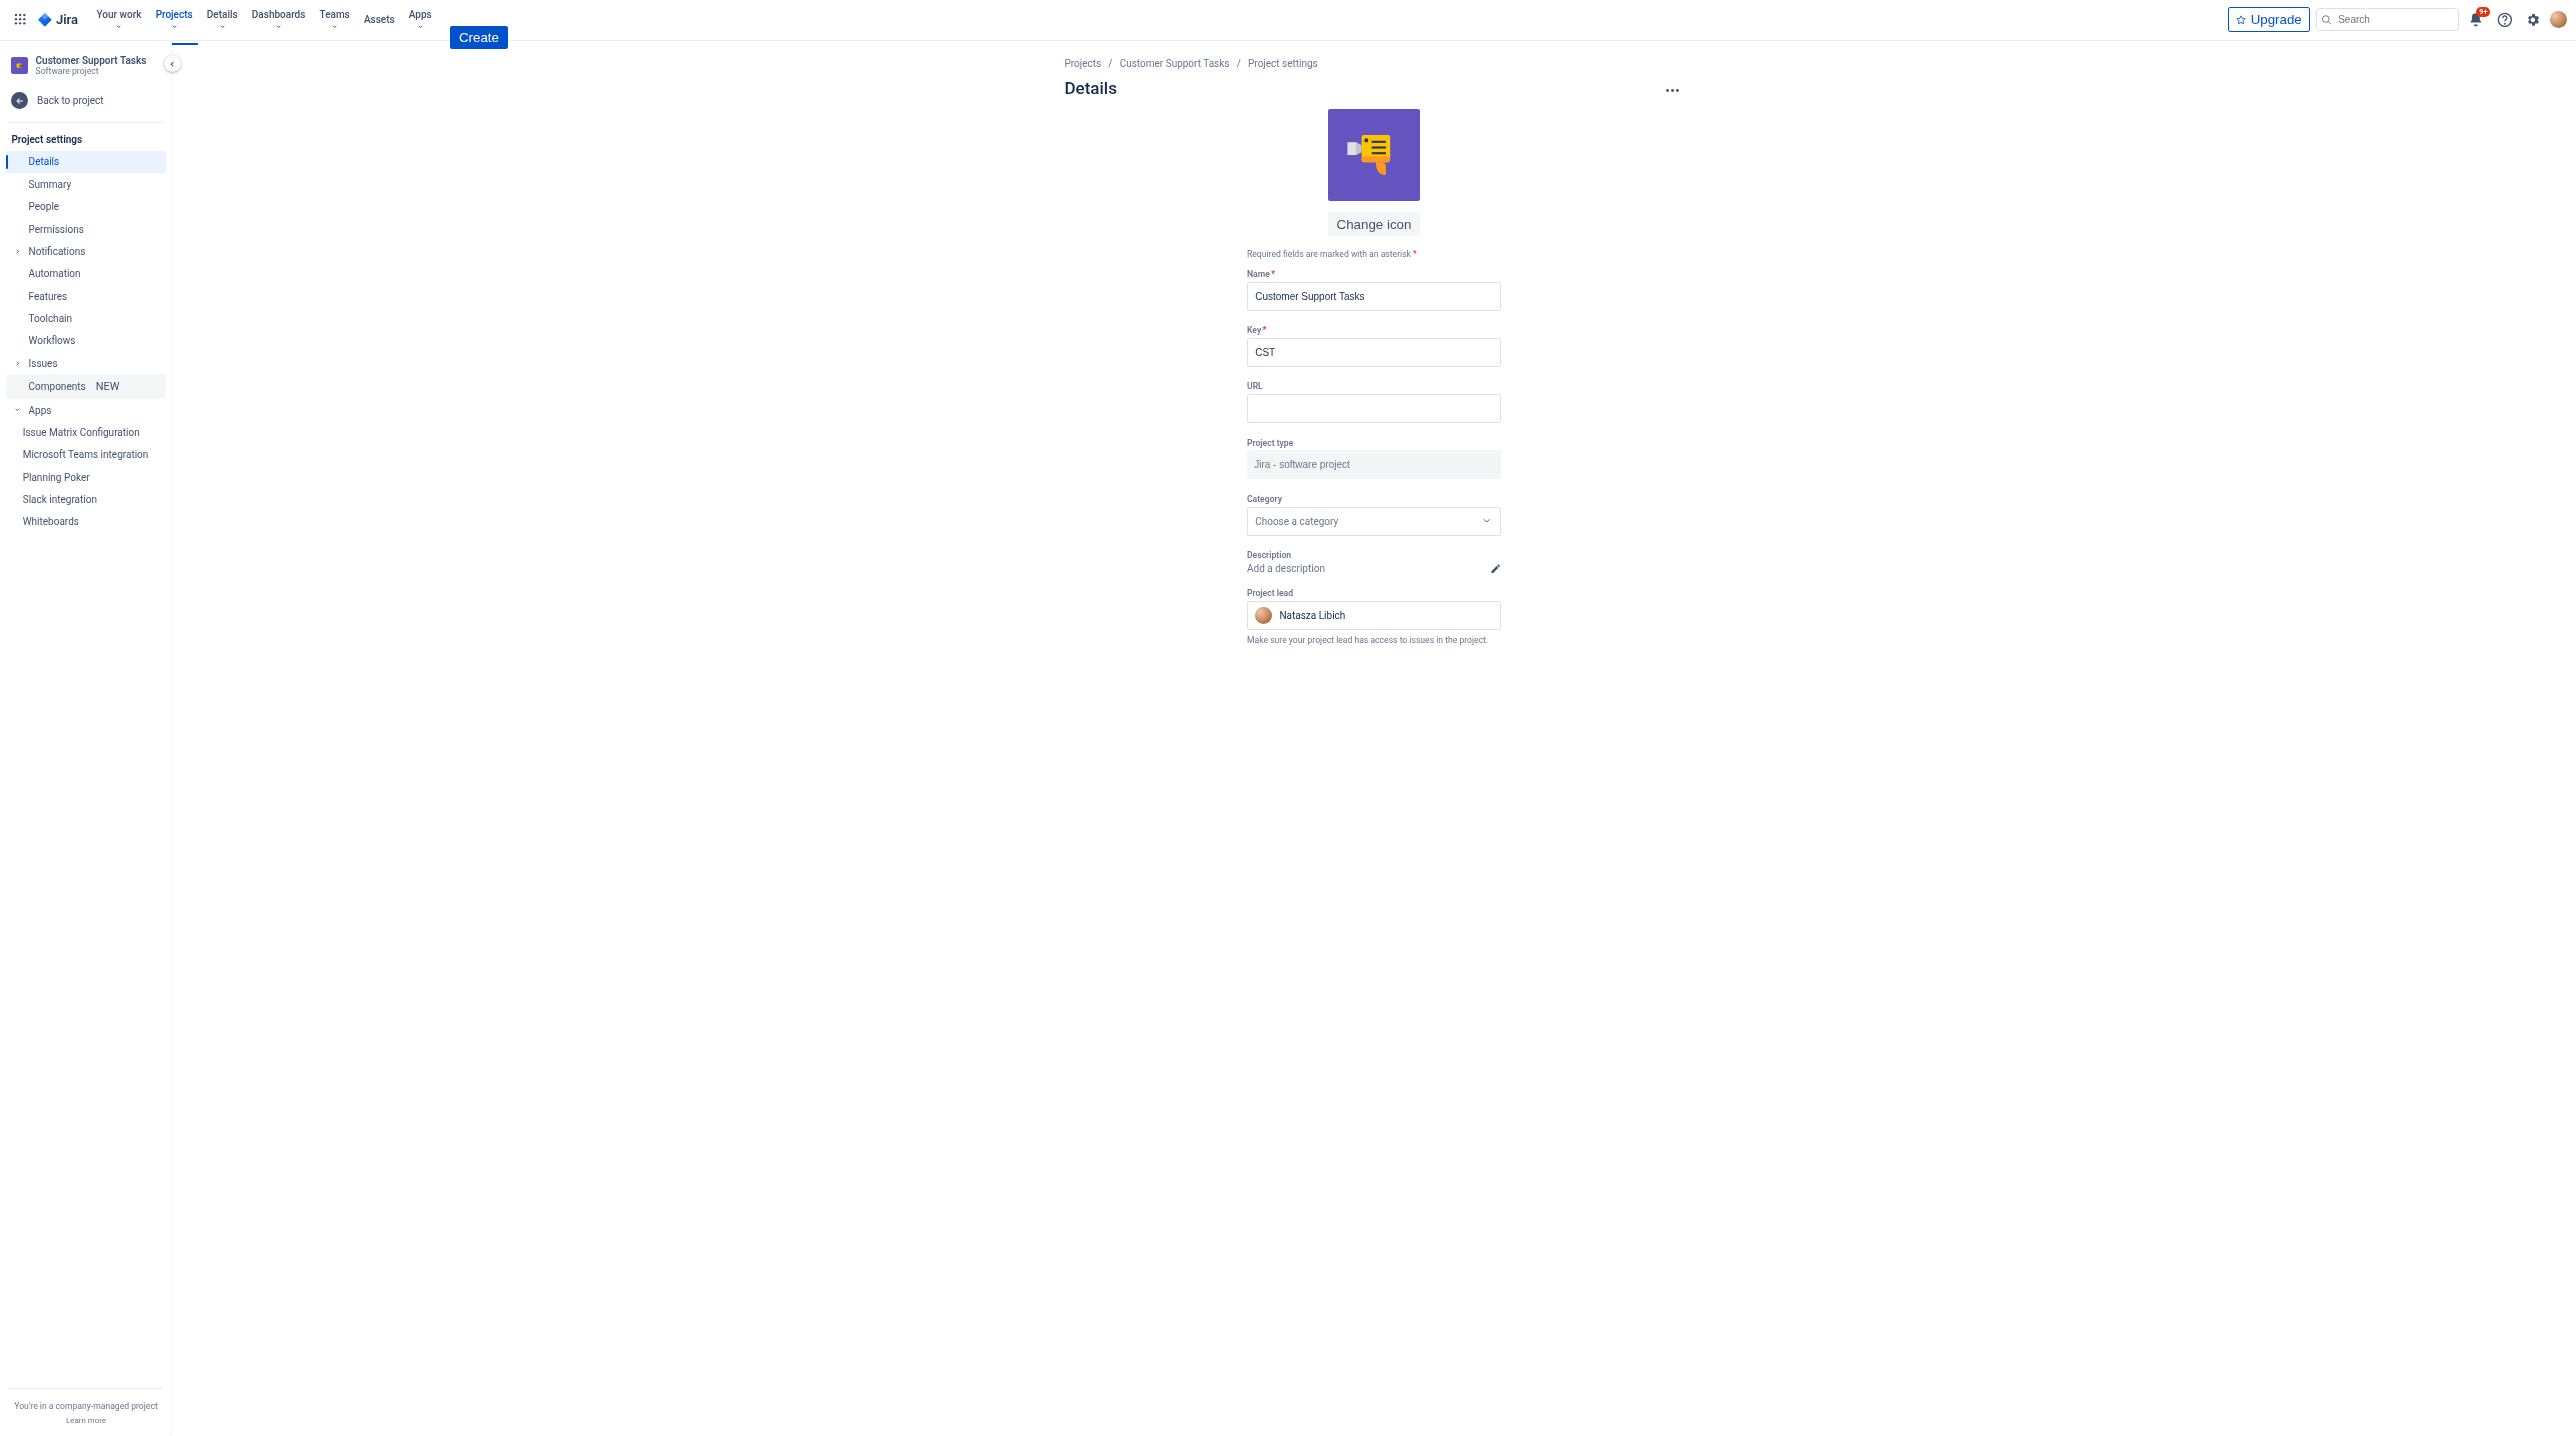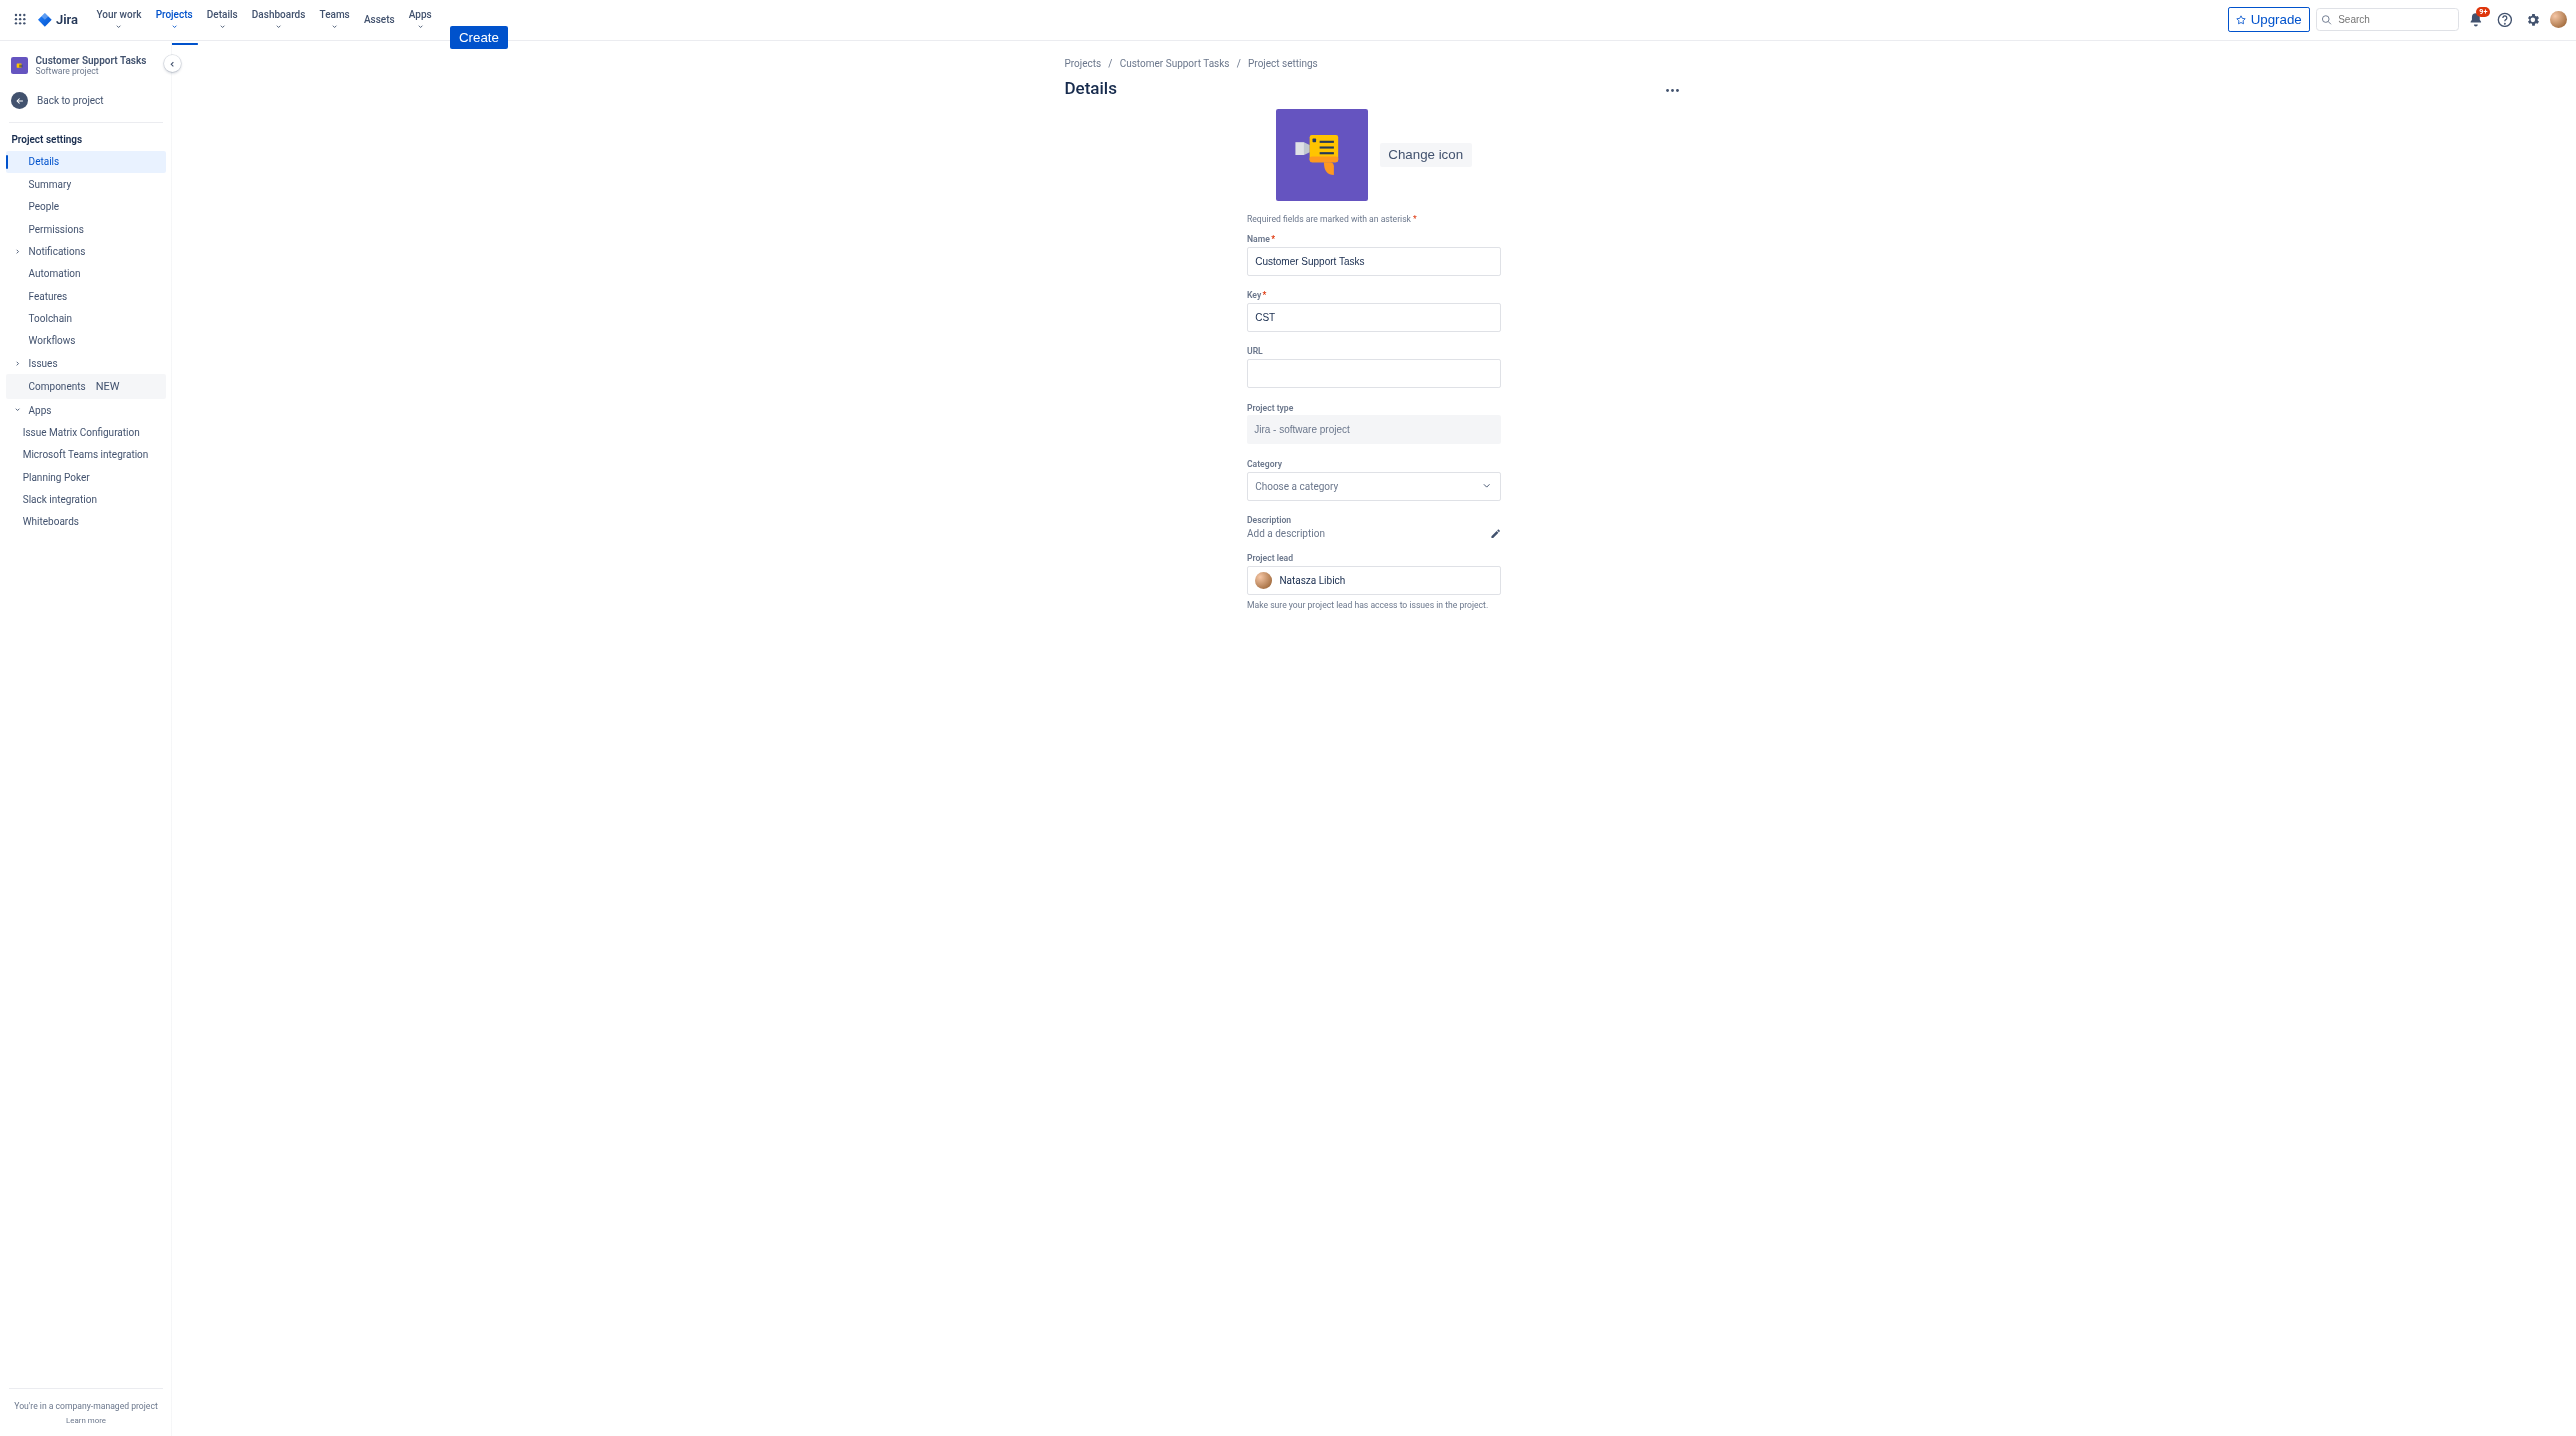--- a/index.html
+++ b/index.html
@@ -56,21 +56,21 @@
     
     .main { flex:1; overflow-y:auto; display:flex; justify-content:center;}
     .main-inner { width: 100%; max-width: 687px; padding: 17px 34px 43px;}
     .breadcrumbs { display:flex; gap:7.2px; align-items:center; color:#6B778C; font-size:10px; margin-bottom:8.6px;}
     .breadcrumbs .crumb{color:#6B778C; cursor:pointer;}
     .breadcrumbs .sep{color:#6B778C;}
     .page-header{display:flex; align-items:center;}
     .page-title { font-size:17px; font-weight:500; margin-bottom:5.7px;}
     .more-btn{ margin-left:auto; cursor:pointer; padding:2.9px; border-radius:2.1px;}
     .details-form { margin-top:5.7px; display:flex; flex-direction:column; align-items:center;}
-    .icon-area{display:flex; flex-direction:row; align-items:center; gap:11.4px; margin-bottom:13px;}
+    .icon-area{display:flex; flex-direction:column; align-items:center; gap:11.4px; margin-bottom:13px;}
     .project-avatar-lg{ width:92px; height:92px; border-radius:2.1px; background:#6554C0; display:flex; align-items:center; justify-content:center;}
     .change-icon-btn{ background:#091e420a; border:none; padding:4.3px 8.6px; border-radius:2.1px; cursor:pointer; font-weight:500; color:#42526E;}
     .form-body{ width:100%; max-width:254px;}
     .required-note{ font-size:8.6px; color:#6B778C; margin-bottom:10px;}
     .required-note .ast{color:#DE350B;}
     .form-group{ margin-bottom:14.3px;}
     .form-label{ font-size:8.6px; font-weight:600; color:#6B778C; display:block; margin-bottom:2.9px;}
     .form-label .ast{color:#DE350B; margin-left:1.4px;}
     .form-input, .form-select{ width:100%; height:29px; border:1.4px solid #DFE1E6; border-radius:2.1px; padding:0 7.2px; font-size:10px; color:#172B4D; background:#FAFBFC;}
     .form-input[readonly]{ background:#F4F5F7; color:#6B778C; border:none;}

